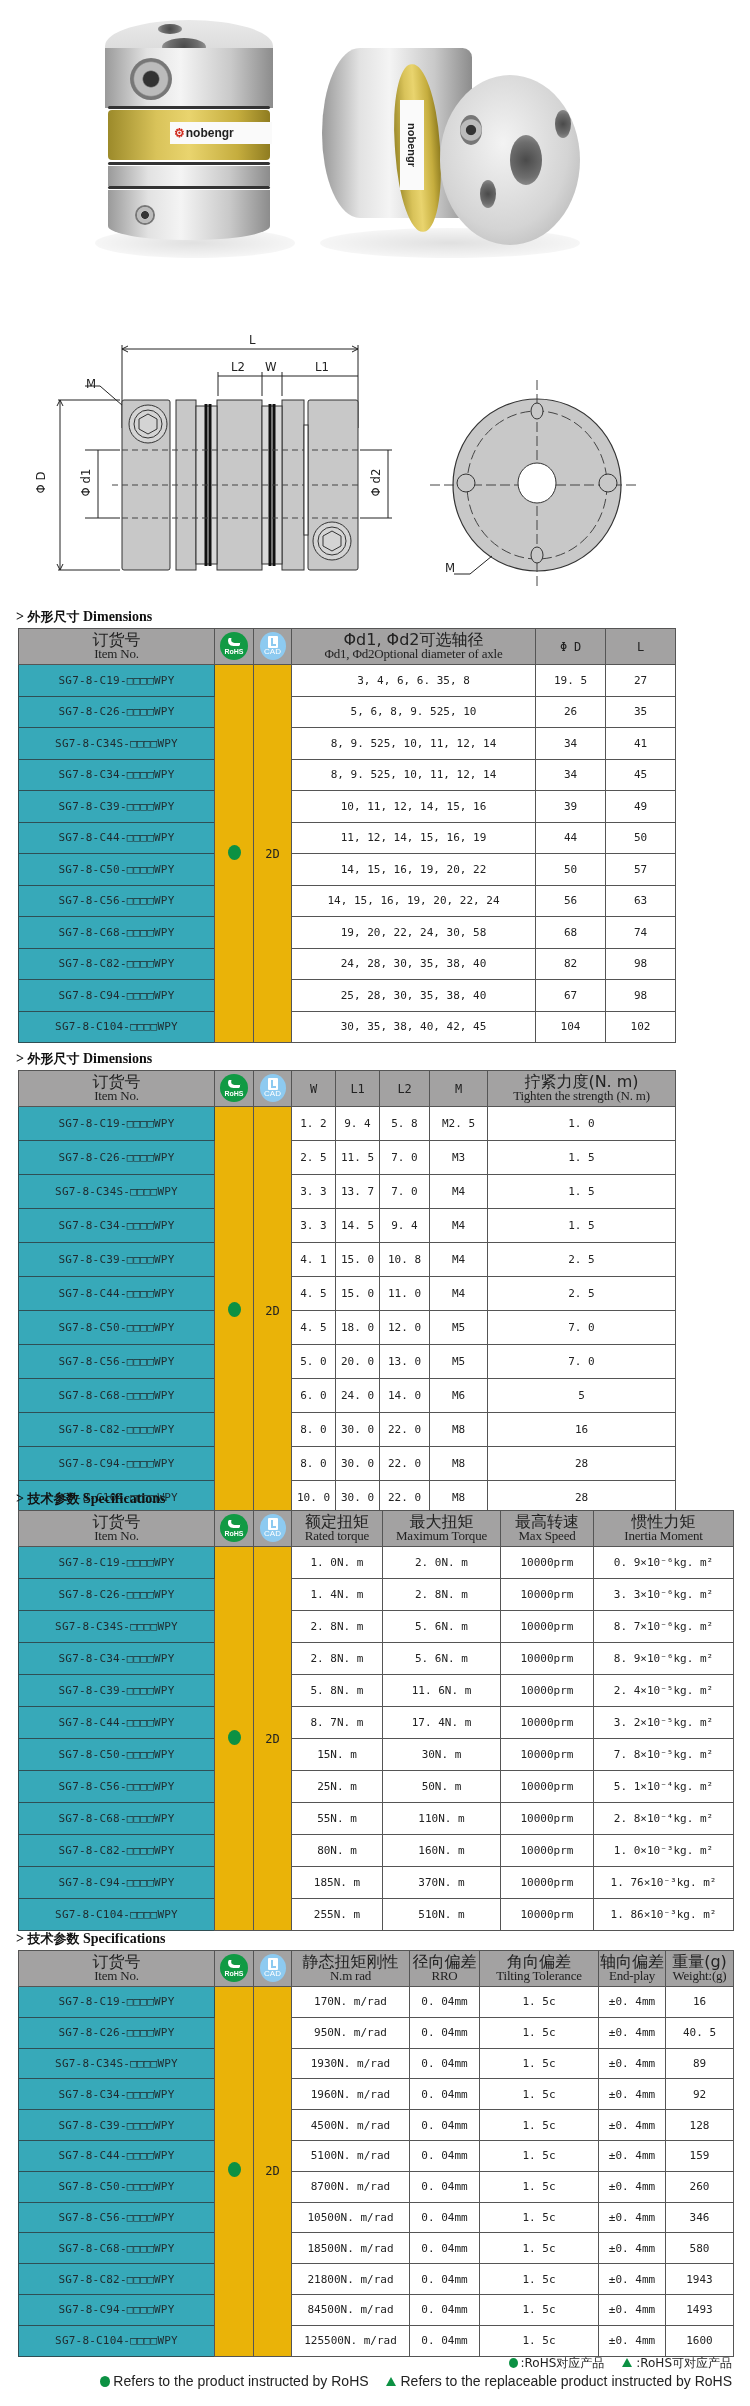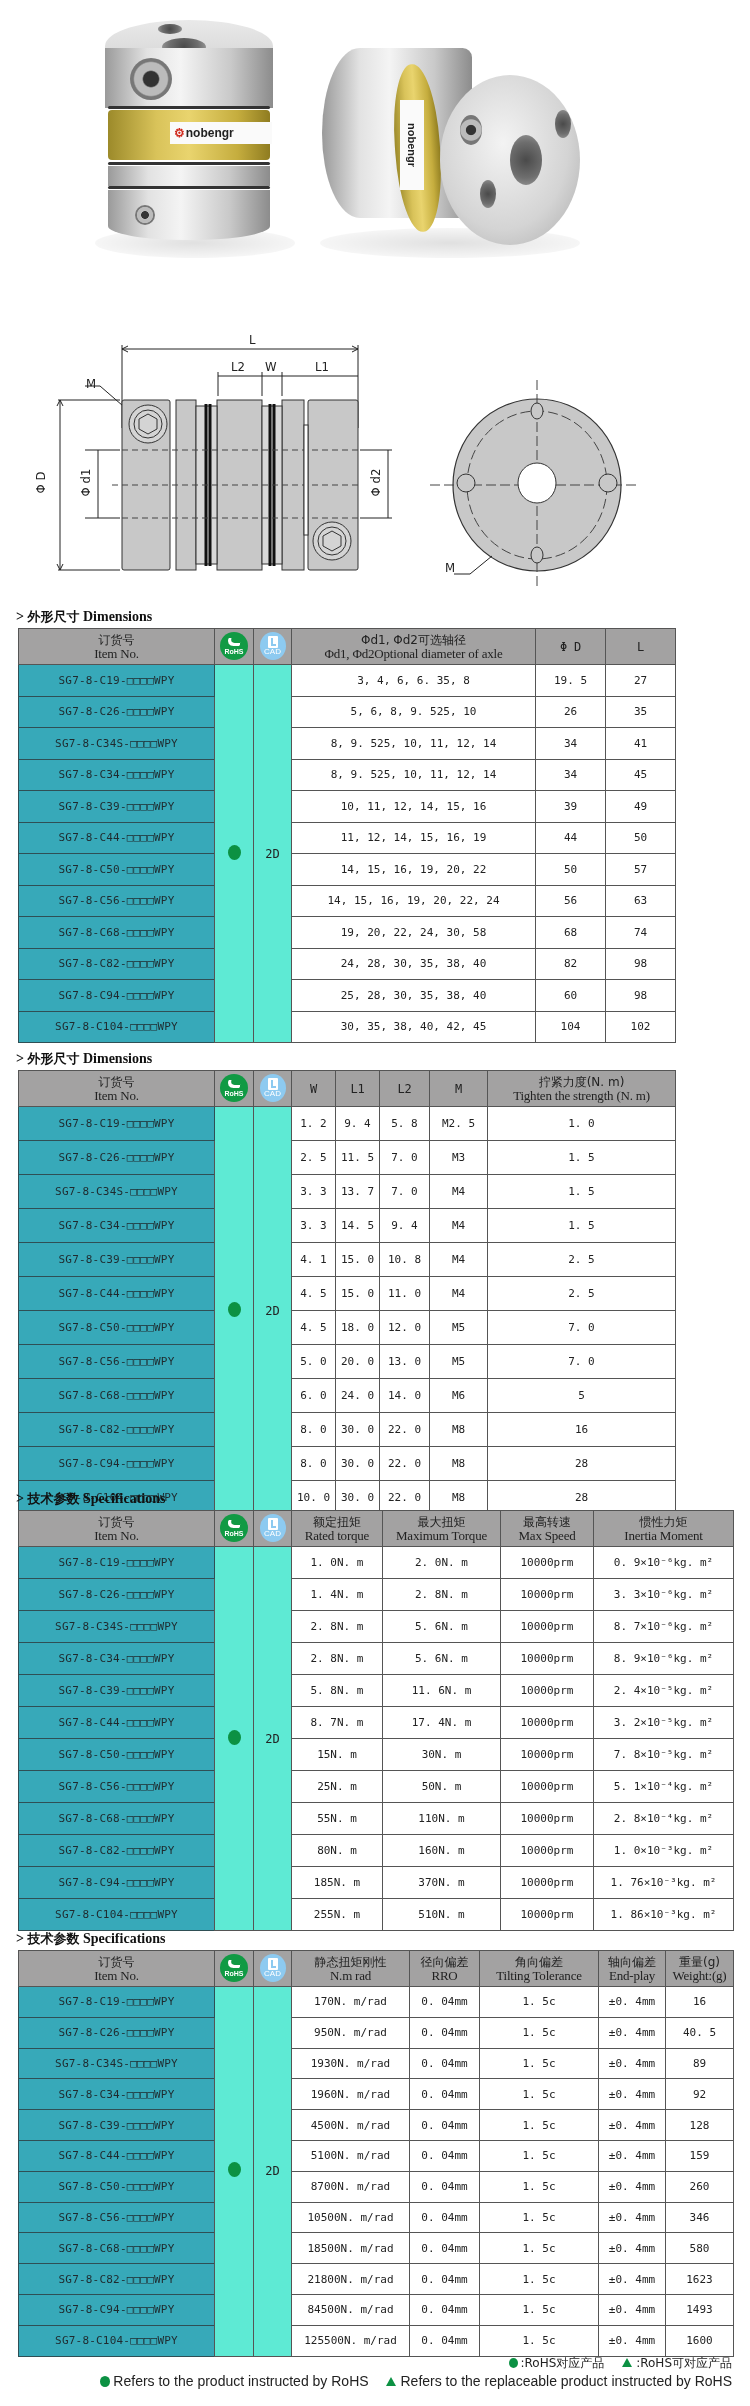--- a/index.html
+++ b/index.html
@@ -21,25 +21,25 @@
   #drawing { left: 0; top: 330px; width: 750px; height: 270px; }
   .dim-text { position: absolute; font-family: "DejaVu Sans Condensed", "DejaVu Sans", sans-serif; font-size: 13px; color: #222; }
 
   
   .sec-title { position: absolute; left: 16px; font-size: 14px; font-weight: bold; color: #111; font-family: "Liberation Serif", serif; }
   .sec-title .cn { font-family: "DejaVu Sans", sans-serif; font-size: 13px; }
 
   
   table.spec { position: absolute; left: 18px; border-collapse: collapse; table-layout: fixed; }
   table.spec th { background: #a3a2a2; border: 1px solid #555; font-weight: normal; color: #222; line-height: 14px; padding: 0; text-align: center; vertical-align: middle; }
-  table.spec th .cnh { display:block; font-family: "DejaVu Sans", sans-serif; font-size: 12px; }
+  table.spec th .cnh { display:block; font-family: "DejaVu Sans", sans-serif; font-size: 16px; }
   table.spec th .enh { display:block; font-family: "Liberation Serif", serif; font-size: 13px; letter-spacing: -0.2px; white-space: nowrap; }
   table.spec td { border: 1px solid #555; text-align: center; vertical-align: middle; font-family: "DejaVu Sans Mono", monospace; font-size: 11px; color: #222; padding: 0; white-space: nowrap; }
   table.spec td.item { background: #37a9b9; color: #1f2a2e; border-color: #2f4f55; font-size: 11px; letter-spacing: 0.2px; }
-  table.spec td.mark { background: #5eead4; }
+  table.spec td.mark { background: #eab308; }
   .dot { display:inline-block; width: 13px; height: 15px; border-radius: 50%; background: #0c9143; }
   .rohs-icon { display:inline-block; width: 28px; height: 28px; border-radius: 50%; background: #119a44; color: #fff; font-size: 7px; font-weight: bold; position: relative; line-height: 1; }
   .rohs-icon .leaf { position:absolute; left:7px; top:6px; width:14px; height:8px; border-left: 3px solid #fff; border-bottom: 3px solid #fff; border-radius: 0 0 0 8px; transform: skewX(-20deg); }
   .rohs-icon .txt { position:absolute; left:0; right:0; bottom:5px; text-align:center; }
   .cad-icon { display:inline-block; width: 26px; height: 28px; border-radius: 50%; background: #8dcaf0; color: #fff; font-size: 8px; position: relative; line-height: 1; }
   .cad-icon .doc { position:absolute; left:8px; top:4px; width:10px; height:12px; background:#fff; border-radius: 1px; }
   .cad-icon .doc:after { content:""; position:absolute; left:3px; top:2px; width:3px; height:6px; border-left:2px solid #8dcaf0; border-bottom:2px solid #8dcaf0; }
   .cad-icon .txt { position:absolute; left:0; right:0; bottom:4px; text-align:center; }
 
   
@@ -281,21 +281,21 @@
       </tr>
       <tr style="height: 31.5px;">
         <td class="item">SG7-8-C82-□□□□WPY</td>
         <td>24, 28, 30, 35, 38, 40</td>
         <td>82</td>
         <td>98</td>
       </tr>
       <tr style="height: 31.5px;">
         <td class="item">SG7-8-C94-□□□□WPY</td>
         <td>25, 28, 30, 35, 38, 40</td>
-        <td>60</td>
+        <td>67</td>
         <td>98</td>
       </tr>
       <tr style="height: 31.5px;">
         <td class="item">SG7-8-C104-□□□□WPY</td>
         <td>30, 35, 38, 40, 42, 45</td>
         <td>104</td>
         <td>102</td>
       </tr>
     </tbody>
 </table>
@@ -695,21 +695,21 @@
         <td>1. 5c</td>
         <td>±0. 4mm</td>
         <td>580</td>
       </tr>
       <tr style="height: 30.8px;">
         <td class="item">SG7-8-C82-□□□□WPY</td>
         <td>21800N. m/rad</td>
         <td>0. 04mm</td>
         <td>1. 5c</td>
         <td>±0. 4mm</td>
-        <td>1623</td>
+        <td>1943</td>
       </tr>
       <tr style="height: 30.8px;">
         <td class="item">SG7-8-C94-□□□□WPY</td>
         <td>84500N. m/rad</td>
         <td>0. 04mm</td>
         <td>1. 5c</td>
         <td>±0. 4mm</td>
         <td>1493</td>
       </tr>
       <tr style="height: 30.8px;">

